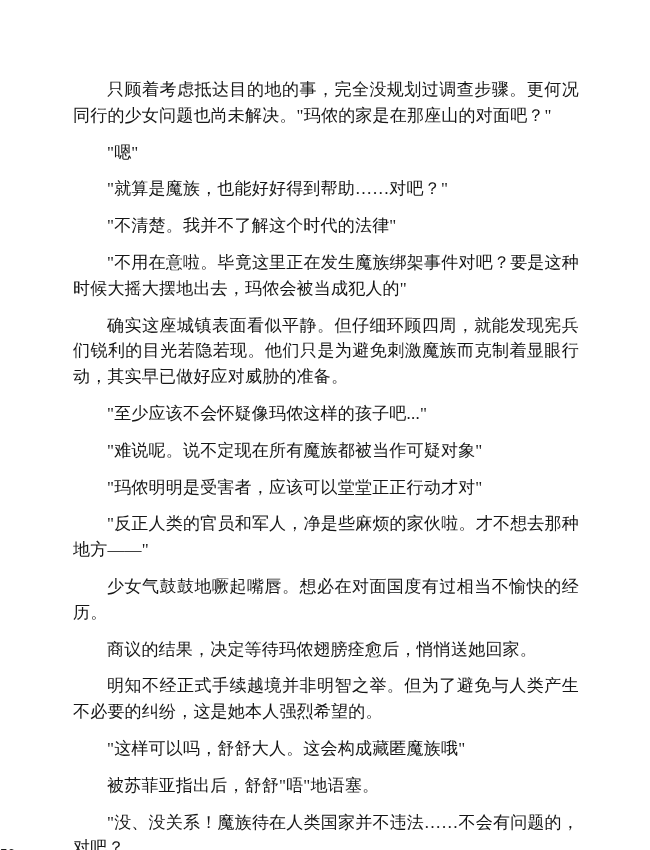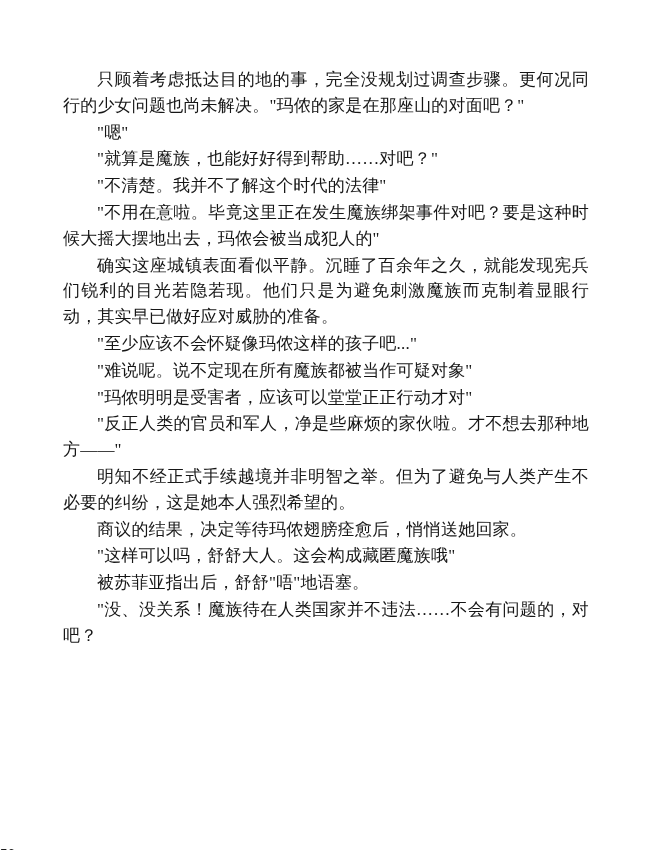--- a/index.html
+++ b/index.html
@@ -20,21 +20,21 @@
     left: 62px;
     top: 66px;
     width: 528px;
     color: #161616;
     font-size: 17px;
     line-height: 25.8px;
     text-align: justify;
     letter-spacing: 0.2px;
   }
   .text-block p {
-    margin: 1px;
+    margin: 11px;
     padding: 0;
     text-indent: 2em;
   }
   .page-number {
     position: absolute;
     left: 0;
     top: 814px;
     width: 100%;
     text-align: left;
     font-family: "Liberation Sans", "DejaVu Sans", sans-serif;
@@ -46,26 +46,27 @@
 </head>
 <body>
 
 <div class="sheet">
   <div class="text-block">
     <p>只顾着考虑抵达目的地的事，完全没规划过调查步骤。更何况同行的少女问题也尚未解决。"玛侬的家是在那座山的对面吧？"</p>
     <p>"嗯"</p>
     <p>"就算是魔族，也能好好得到帮助……对吧？"</p>
     <p>"不清楚。我并不了解这个时代的法律"</p>
     <p>"不用在意啦。毕竟这里正在发生魔族绑架事件对吧？要是这种时候大摇大摆地出去，玛侬会被当成犯人的"</p>
-    <p>确实这座城镇表面看似平静。沉睡了百余年之久，就能发现宪兵们锐利的目光若隐若现。他们只是为避免刺激魔族而克制着显眼行动，其实早已做好应对威胁的准备。</p>
+    <p>确实这座城镇表面看似平静。但仔细环顾四周，就能发现宪兵们锐利的目光若隐若现。他们只是为避免刺激魔族而克制着显眼行动，其实早已做好应对威胁的准备。</p>
     <p>"至少应该不会怀疑像玛侬这样的孩子吧..."</p>
     <p>"难说呢。说不定现在所有魔族都被当作可疑对象"</p>
     <p>"玛侬明明是受害者，应该可以堂堂正正行动才对"</p>
     <p>"反正人类的官员和军人，净是些麻烦的家伙啦。才不想去那种地方——"</p>
+    <p>少女气鼓鼓地噘起嘴唇。想必在对面国度有过相当不愉快的经历。</p>
+    <p>商议的结果，决定等待玛侬翅膀痊愈后，悄悄送她回家。</p>
     <p>明知不经正式手续越境并非明智之举。但为了避免与人类产生不必要的纠纷，这是她本人强烈希望的。</p>
-    <p>商议的结果，决定等待玛侬翅膀痊愈后，悄悄送她回家。</p>
     <p>"这样可以吗，舒舒大人。这会构成藏匿魔族哦"</p>
     <p>被苏菲亚指出后，舒舒"唔"地语塞。</p>
     <p>"没、没关系！魔族待在人类国家并不违法……不会有问题的，对吧？</p>
 
   </div>
   <div class="page-number">56</div>
 </div>
 
 </body></html>

